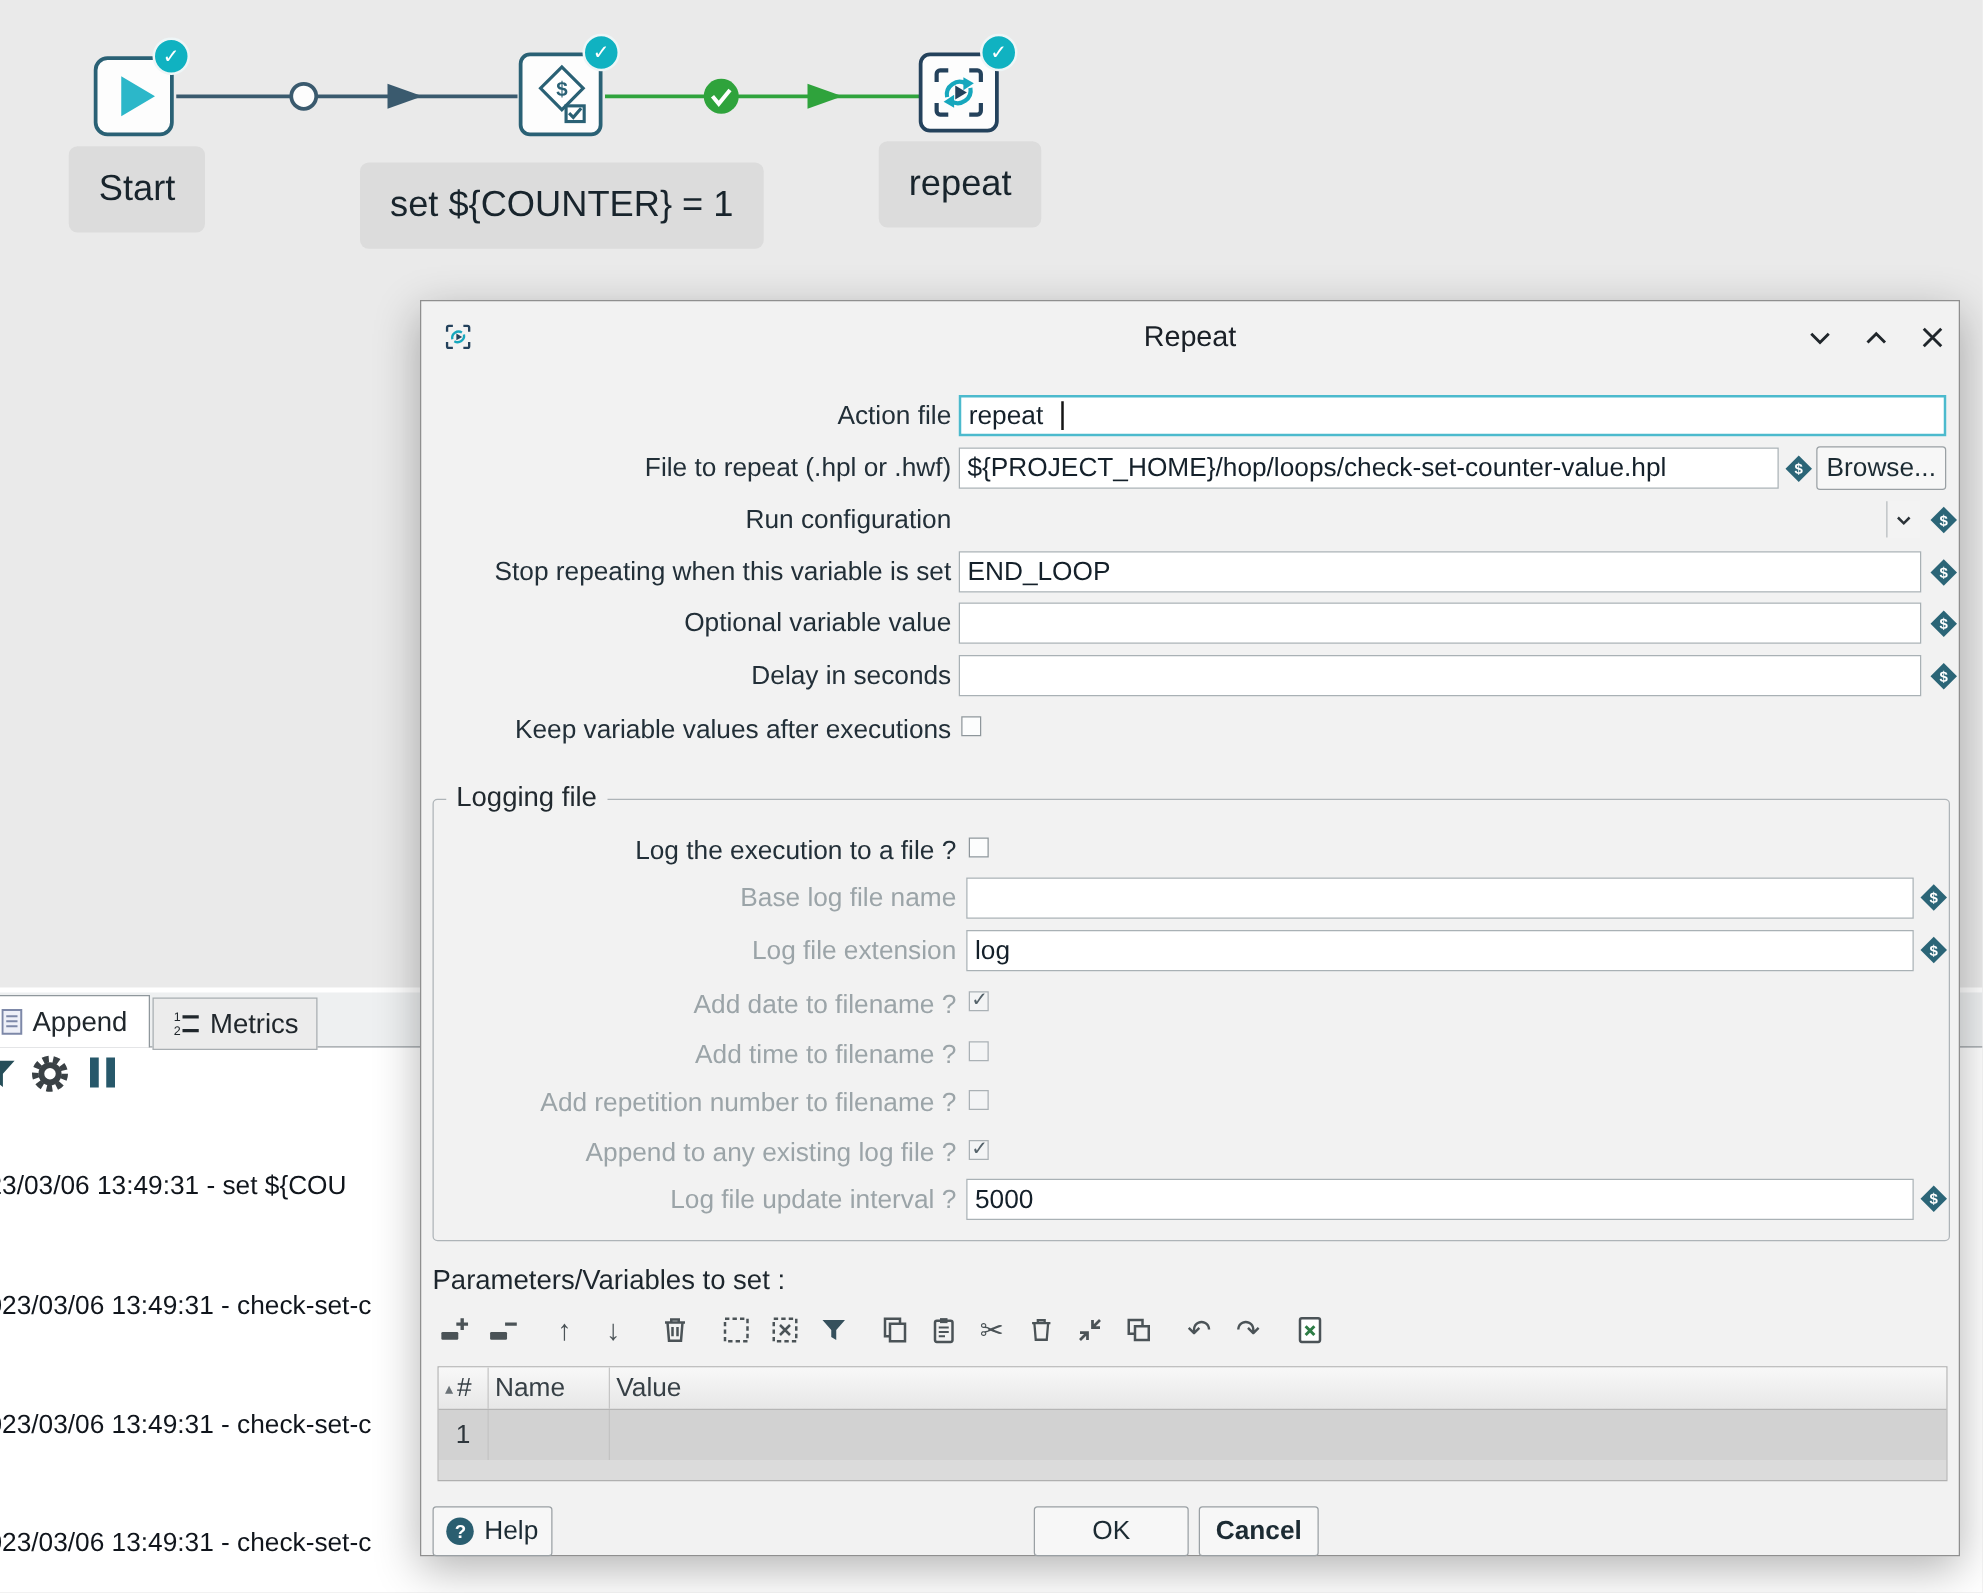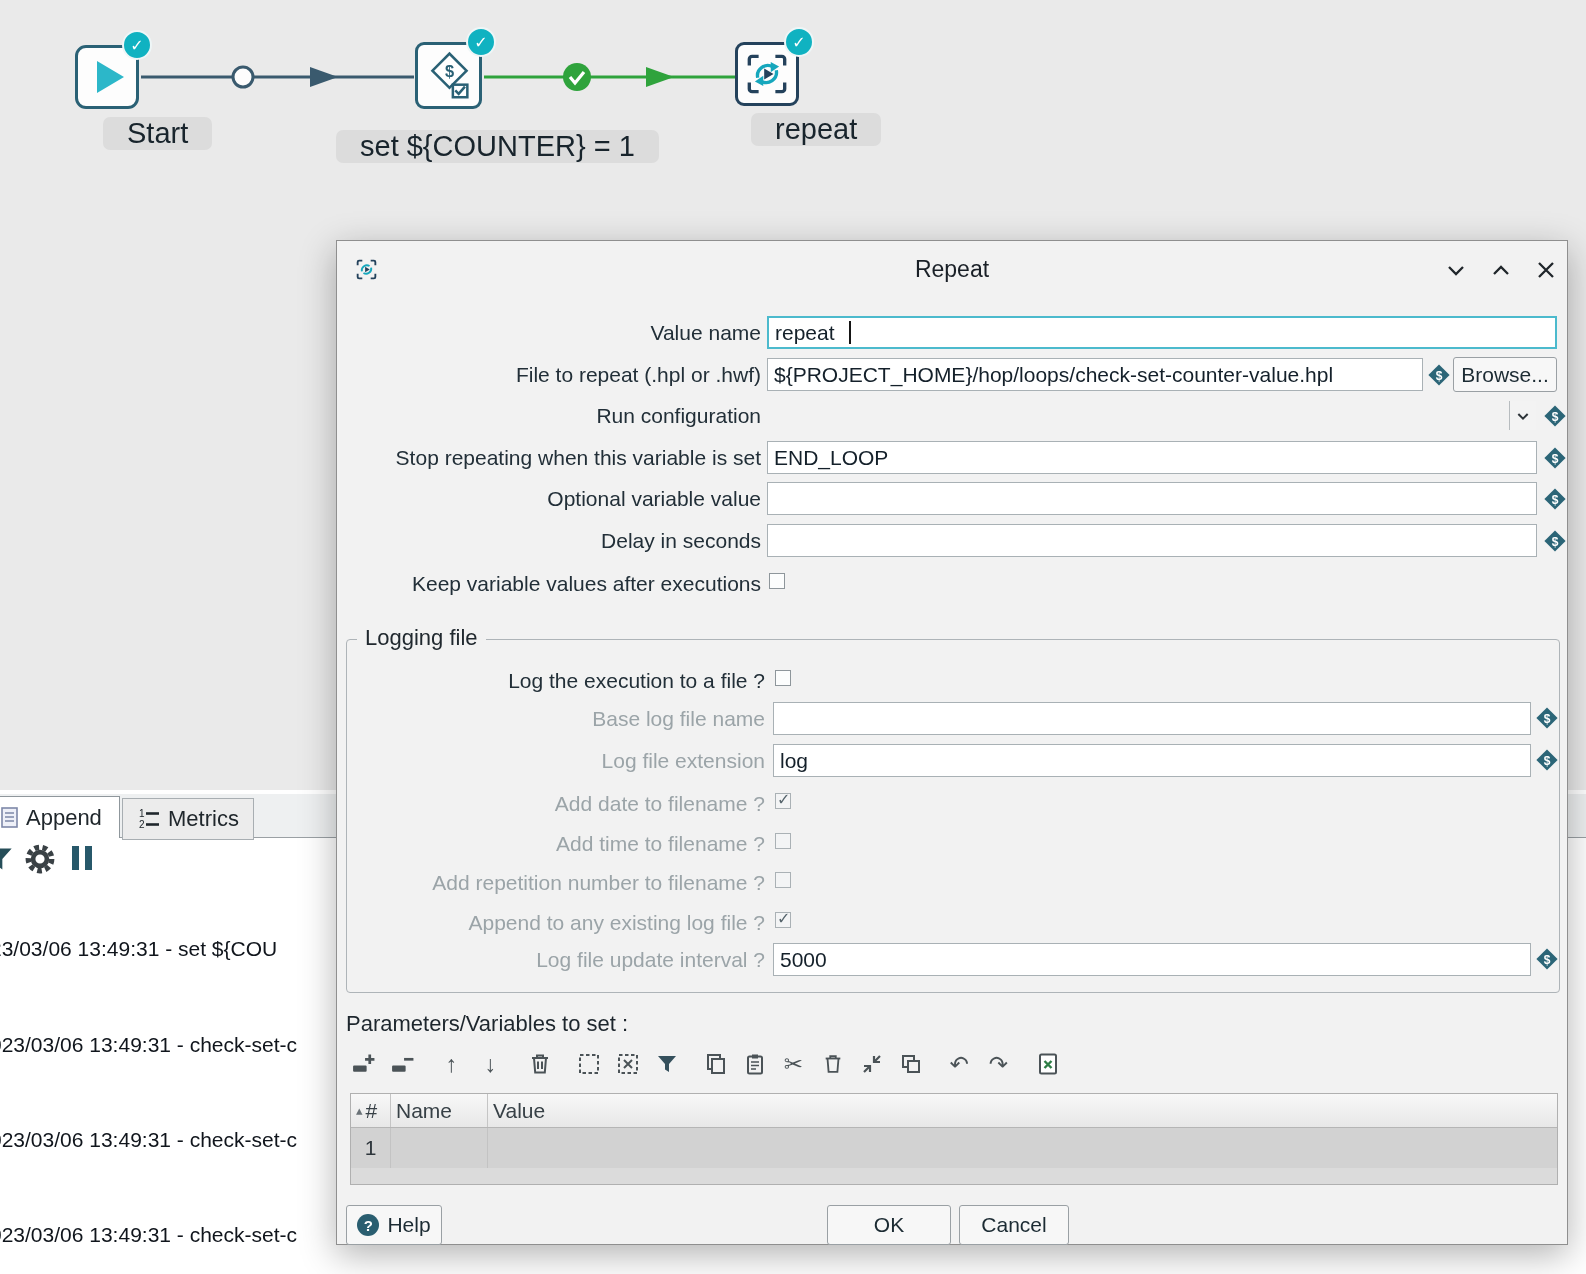--- a/index.html
+++ b/index.html
@@ -15,21 +15,21 @@
   .node-box{position:absolute;background:#fdfdfd;box-sizing:border-box;display:flex;align-items:center;justify-content:center;}
   #node-start{left:75px;top:45px;width:64px;height:64px;border:3px solid #2a6175;border-radius:11px;}
   #node-start .play{width:0;height:0;border-left:27px solid #2cb7c9;border-top:16px solid transparent;border-bottom:16px solid transparent;margin-left:7px;}
   #node-set{left:415px;top:42px;width:67px;height:67px;border:3px solid #2a6175;border-radius:9px;}
   #node-repeat{left:735px;top:42px;width:64px;height:64px;border:3px solid #24425c;border-radius:9px;}
   .badge{position:absolute;width:26px;height:26px;border-radius:50%;background:#10b2c1;border:2px solid #eef6f7;
     color:#fff;font-size:16px;font-weight:bold;display:flex;align-items:center;justify-content:center;z-index:3;}
   #badge-start{left:122px;top:30px;}
   #badge-set{left:466px;top:27px;}
   #badge-repeat{left:784px;top:27px;}
-  .pill{position:absolute;background:#dcdcdc;border-radius:7px;padding:0 24px;font-size:29px;color:#18242c;white-space:nowrap;margin-left:48px;}
+  .pill{position:absolute;background:#dcdcdc;border-radius:7px;padding:18px 24px;font-size:29px;color:#18242c;white-space:nowrap;}
   #pill-start{left:55px;top:117px;}
   #pill-set{left:288px;top:130px;}
   #pill-repeat{left:703px;top:113px;}
   
   #log-panel{position:absolute;left:0;top:790px;width:1586px;height:484px;background:#ffffff;z-index:1;}
   #tabstrip{position:absolute;left:0;top:4px;width:100%;height:44px;background:#eef0f1;border-bottom:1px solid #9aa0a4;box-sizing:border-box;}
   .tab{position:absolute;height:42px;box-sizing:border-box;display:flex;align-items:center;gap:7px;font-size:22px;color:#20272c;padding:0 14px;}
   #tab-logging{left:-14px;top:2px;width:134px;background:#fff;border:1px solid #8f979c;border-bottom:none;}
   #tab-metrics{left:122px;top:4px;background:#ececec;border:1px solid #a8aeb2;}
   #panel-toolbar{position:absolute;left:0;top:52px;height:36px;display:flex;align-items:center;}
@@ -96,21 +96,21 @@
   #p-row{display:flex;height:40px;background:#d2d2d2;font-size:21px;color:#2e363c;}
   .td{border-right:1px solid #c3c3c3;height:100%;display:flex;align-items:center;box-sizing:border-box;padding:0 5px;}
   .td-num{width:40px;justify-content:center;}
   .td-name{width:97px;} .td-value{flex:1;border-right:none;}
   #p-rest{height:16px;background:#dbdbdb;}
   
   .dbtn{position:absolute;height:40px;background:#f7f7f7;border:1px solid #9aa0a4;border-radius:3px;
     font-size:21px;color:#1c2b33;display:flex;align-items:center;justify-content:center;gap:8px;font-family:inherit;box-sizing:border-box;}
   #btn-help{left:9px;top:964px;width:96px;}
   #btn-ok{left:490px;top:964px;width:124px;}
-  #btn-cancel{left:622px;top:964px;width:110px;}
+  #btn-cancel{left:622px;top:964px;width:96px;font-weight:bold;}
   #help-q{width:22px;height:22px;border-radius:50%;background:#2a5e70;color:#fff;font-size:15px;font-weight:bold;
     display:flex;align-items:center;justify-content:center;}
 </style>
 </head>
 <body>
 
 <div id="canvas">
   <svg id="edges" width="1586" height="240">
     <g>
       <line x1="141" y1="77" x2="414" y2="77" stroke="#3a5a6e" stroke-width="3"></line>
@@ -230,21 +230,21 @@
           <path d="M5 16l7-7 7 7" stroke="#20262b" stroke-width="2.3" fill="none"></path>
         </svg>
     </div>
     <div class="tb-btn" id="d-close">
       <svg width="24" height="24" viewBox="0 0 24 24">
           <path d="M5 5l14 14M19 5L5 19" stroke="#20262b" stroke-width="2.3" fill="none"></path>
         </svg>
     </div>
   </div>
 
-  <div class="flabel" id="l-action">Value name</div>
+  <div class="flabel" id="l-action">Action file</div>
   <div id="w-action">
     <input class="finput" id="i-action" value="repeat" style="">
     <span id="caret"></span>
   </div>
 
   <div class="flabel" id="l-file">File to repeat (.hpl or .hwf)</div>
   <input class="finput" id="i-file" value="${PROJECT_HOME}/hop/loops/check-set-counter-value.hpl" style="">
   <svg class="vicon" id="v-file" viewBox="0 0 24 24">
     <rect x="4.5" y="4.5" width="15" height="15" transform="rotate(45 12 12)" fill="#2b6577"></rect>
     <text x="12" y="16.5" font-size="12" font-weight="bold" fill="#ffffff" text-anchor="middle">$</text>

